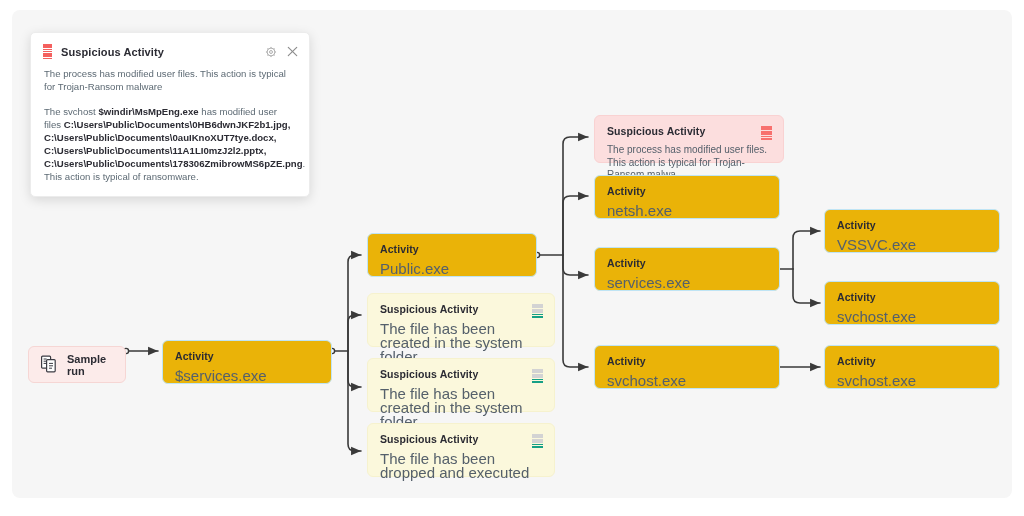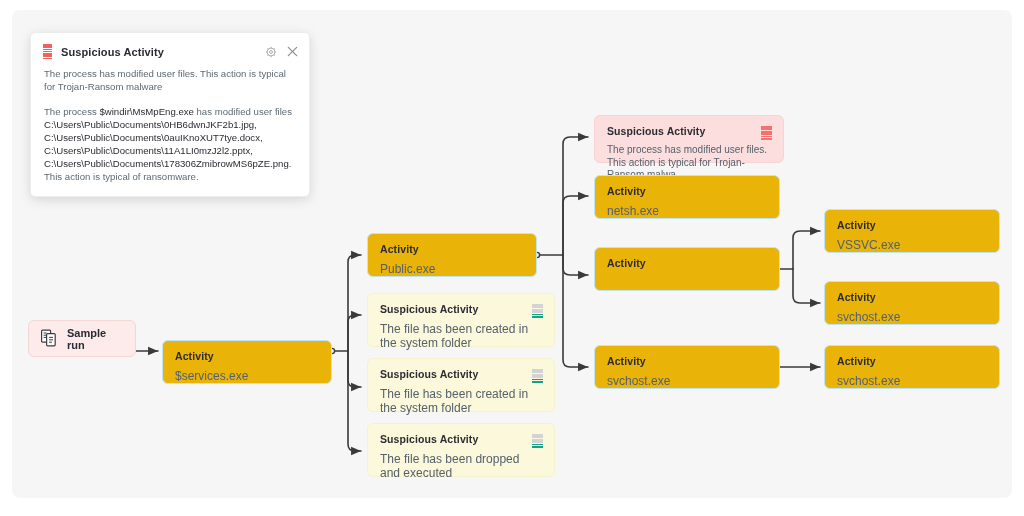--- a/index.html
+++ b/index.html
@@ -33,21 +33,21 @@
   }
   .node .n-title{
     font-weight:bold;
     font-size:10.5px;
     color:#2b2b33;
     letter-spacing:.1px;
     margin:0 0 7px 0;
     line-height:12px;
   }
   .node .n-sub{
-    font-size:12px;
+    font-size:15px;
     color:#55606b;
     line-height:14px;
     margin:0;
   }
   .node.activity{
     background:#eab308;
     border:1px solid #bfe4f4;
   }
   .node.suspicious-low{
     background:#fbf8dc;
@@ -103,21 +103,21 @@
   .pop-btn{
     width:14px;height:14px;margin-left:7px;flex:0 0 auto;
     color:#a8a8a8;cursor:pointer;
     display:flex;align-items:center;justify-content:center;
   }
   #popup-body{padding:0 13px 13px 13px;}
   .pop-p{
     font-size:9.6px;line-height:13px;color:#5d6a74;margin:0 0 12px 0;
   }
   .pop-p:last-child{margin-bottom:0;}
-  .pop-p b{color:#2b2b33;font-weight:normal;}
+  .pop-p b{color:#2b2b33;font-weight:bold;}
 </style>
 </head>
 <body>
 
 <div id="app-frame">
   <div id="canvas-panel">
 
     <div id="graph-layer">
 
       <svg id="edge-svg" viewBox="0 0 1000 488">
@@ -148,21 +148,21 @@
           <circle cx="757" cy="259" r="2.6" fill="#f6f6f6" stroke="#3a3a3a" stroke-width="1.4"></circle>
           <path d="M760,259 L781,259"></path>
           <path d="M781,259 L781,228 Q781,221 788,221 L808,221" marker-end="url(#arrow)"></path>
           <path d="M781,259 L781,286 Q781,293 788,293 L808,293" marker-end="url(#arrow)"></path>
 
           <circle cx="757" cy="357" r="2.6" fill="#f6f6f6" stroke="#3a3a3a" stroke-width="1.4"></circle>
           <path d="M760,357 L808,357" marker-end="url(#arrow)"></path>
         </g>
       </svg>
 
-      <div class="node sample" style="left:16px;top:310px;width:108px;height:37px;">
+      <div class="node sample" style="left:16px;top:336px;width:98px;height:37px;">
         <span style="flex:0 0 auto;display:block;">
           <svg width="17" height="18" viewBox="0 0 17 18">
             <rect x="0.6" y="1.2" width="9" height="12" rx="1" fill="#fff" stroke="#3c3c44" stroke-width="1.2"></rect>
             <line x1="2.6" y1="4" x2="5.6" y2="4" stroke="#3c3c44" stroke-width="1"></line>
             <line x1="2.6" y1="6.2" x2="5.6" y2="6.2" stroke="#3c3c44" stroke-width="1"></line>
             <line x1="2.6" y1="8.4" x2="7.4" y2="8.4" stroke="#3c3c44" stroke-width="1"></line>
             <path d="M6.6,4.6 h6.6 a1,1 0 0 1 1,1 v10.2 a1,1 0 0 1 -1,1 h-6.6 a1,1 0 0 1 -1,-1 v-10.2 a1,1 0 0 1 1,-1 z" fill="#fff" stroke="#3c3c44" stroke-width="1.2"></path>
             <line x1="8" y1="8.4" x2="12" y2="8.4" stroke="#3c3c44" stroke-width="1"></line>
             <line x1="8" y1="10.8" x2="12" y2="10.8" stroke="#3c3c44" stroke-width="1"></line>
             <line x1="8" y1="13.2" x2="11" y2="13.2" stroke="#3c3c44" stroke-width="1"></line>
@@ -233,20 +233,21 @@
         </span>
       </div>
 
       <div class="node activity" style="left:582px;top:165px;width:186px;height:44px;">
         <p class="n-title">Activity</p>
         <p class="n-sub">netsh.exe</p>
       </div>
 
       <div class="node activity" style="left:582px;top:237px;width:186px;height:44px;">
         <p class="n-title">Activity</p>
+        <p class="n-sub">services.exe</p>
       </div>
 
       <div class="node activity" style="left:582px;top:335px;width:186px;height:44px;">
         <p class="n-title">Activity</p>
         <p class="n-sub">svchost.exe</p>
       </div>
 
       <div class="node activity" style="left:812px;top:199px;width:176px;height:44px;">
         <p class="n-title">Activity</p>
         <p class="n-sub">VSSVC.exe</p>
@@ -297,17 +298,17 @@
         <svg width="11" height="11" viewBox="0 0 12 12">
           <g stroke="#8b8b8b" stroke-width="1.2" stroke-linecap="round">
             <line x1="1.4" y1="1.4" x2="10.6" y2="10.6"></line>
             <line x1="10.6" y1="1.4" x2="1.4" y2="10.6"></line>
           </g>
         </svg>
       </span>
     </div>
     <div id="popup-body">
       <p class="pop-p">The process has modified user files. This action is typical for Trojan-Ransom malware</p>
-      <p class="pop-p"><span>The process </span><b>$windir\MsMpEng.exe</b><span> has modified user files </span><b>C:\Users\Public\Documents\0HB6dwnJKF2b1.jpg, C:\Users\Public\Documents\0auIKnoXUT7tye.docx, C:\Users\Public\Documents\11A1LI0mzJ2l2.pptx, C:\Users\Public\Documents\178306ZmibrowMS6pZE.png</b><span>. This action is typical of ransomware.</span></p>
+      <p class="pop-p"><span>The svchost </span><b>$windir\MsMpEng.exe</b><span> has modified user files </span><b>C:\Users\Public\Documents\0HB6dwnJKF2b1.jpg, C:\Users\Public\Documents\0auIKnoXUT7tye.docx, C:\Users\Public\Documents\11A1LI0mzJ2l2.pptx, C:\Users\Public\Documents\178306ZmibrowMS6pZE.png</b><span>. This action is typical of ransomware.</span></p>
     </div>
   </div>
 
 </div>
 
 </body></html>

